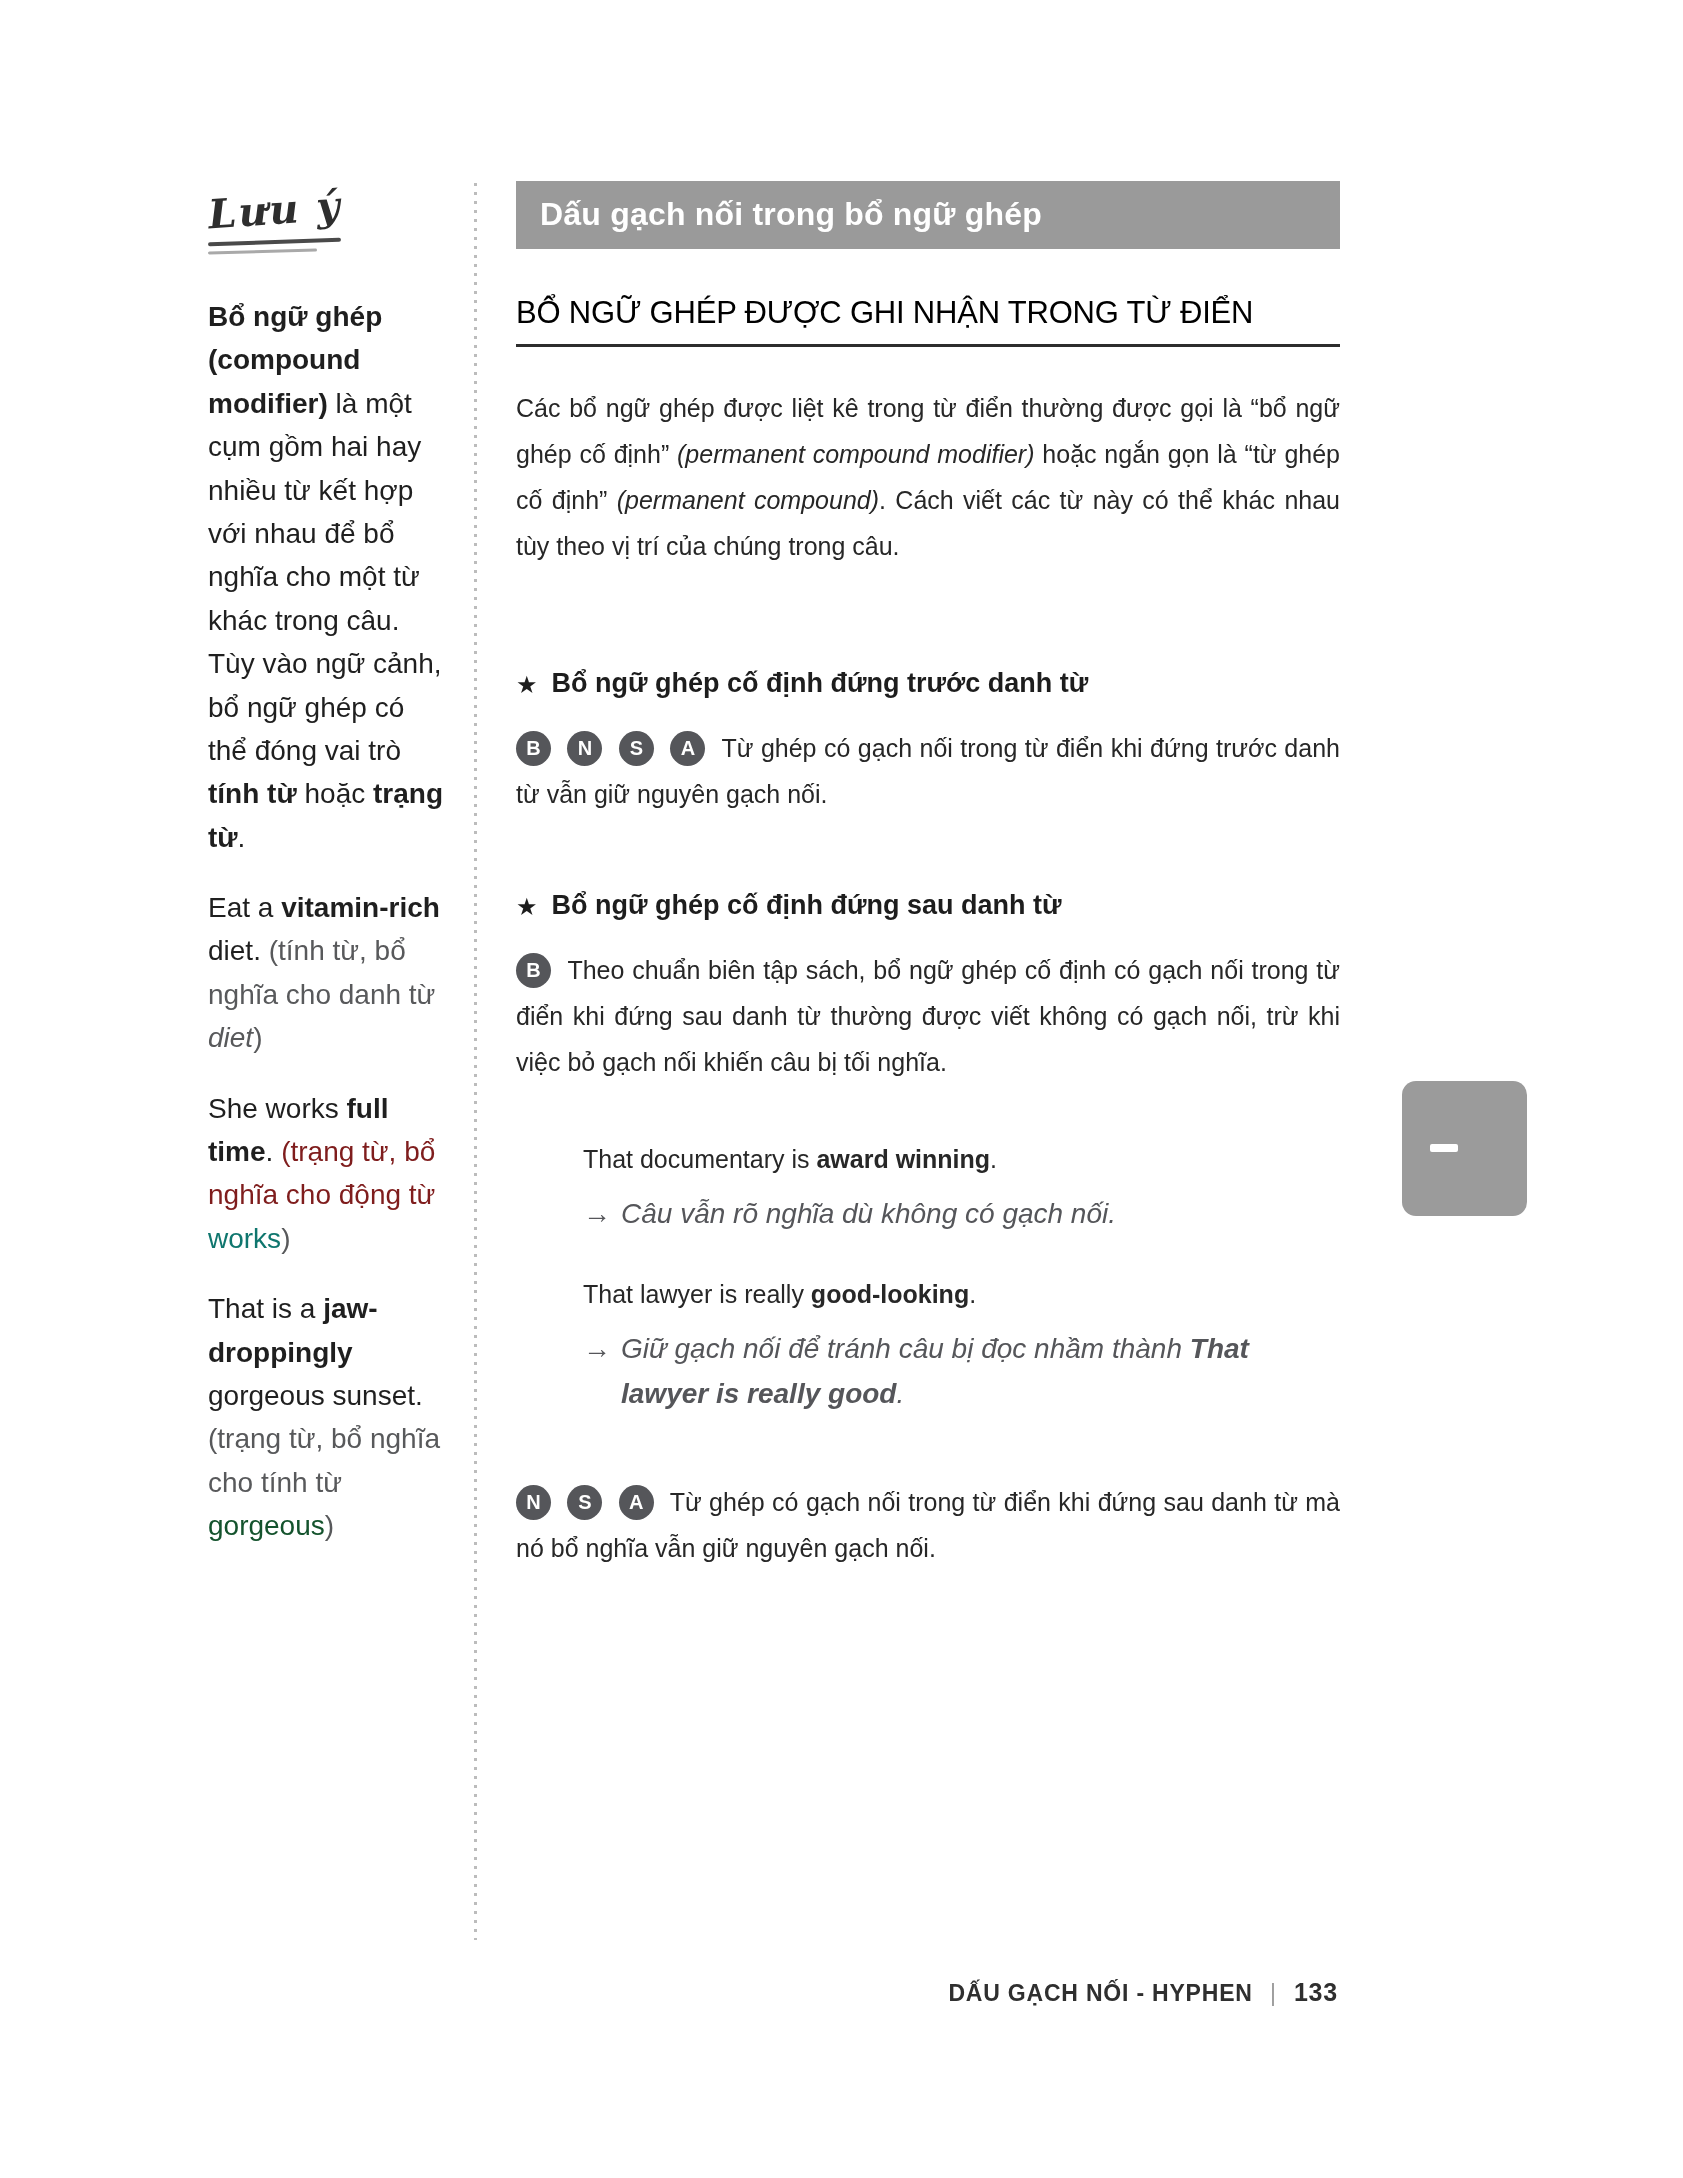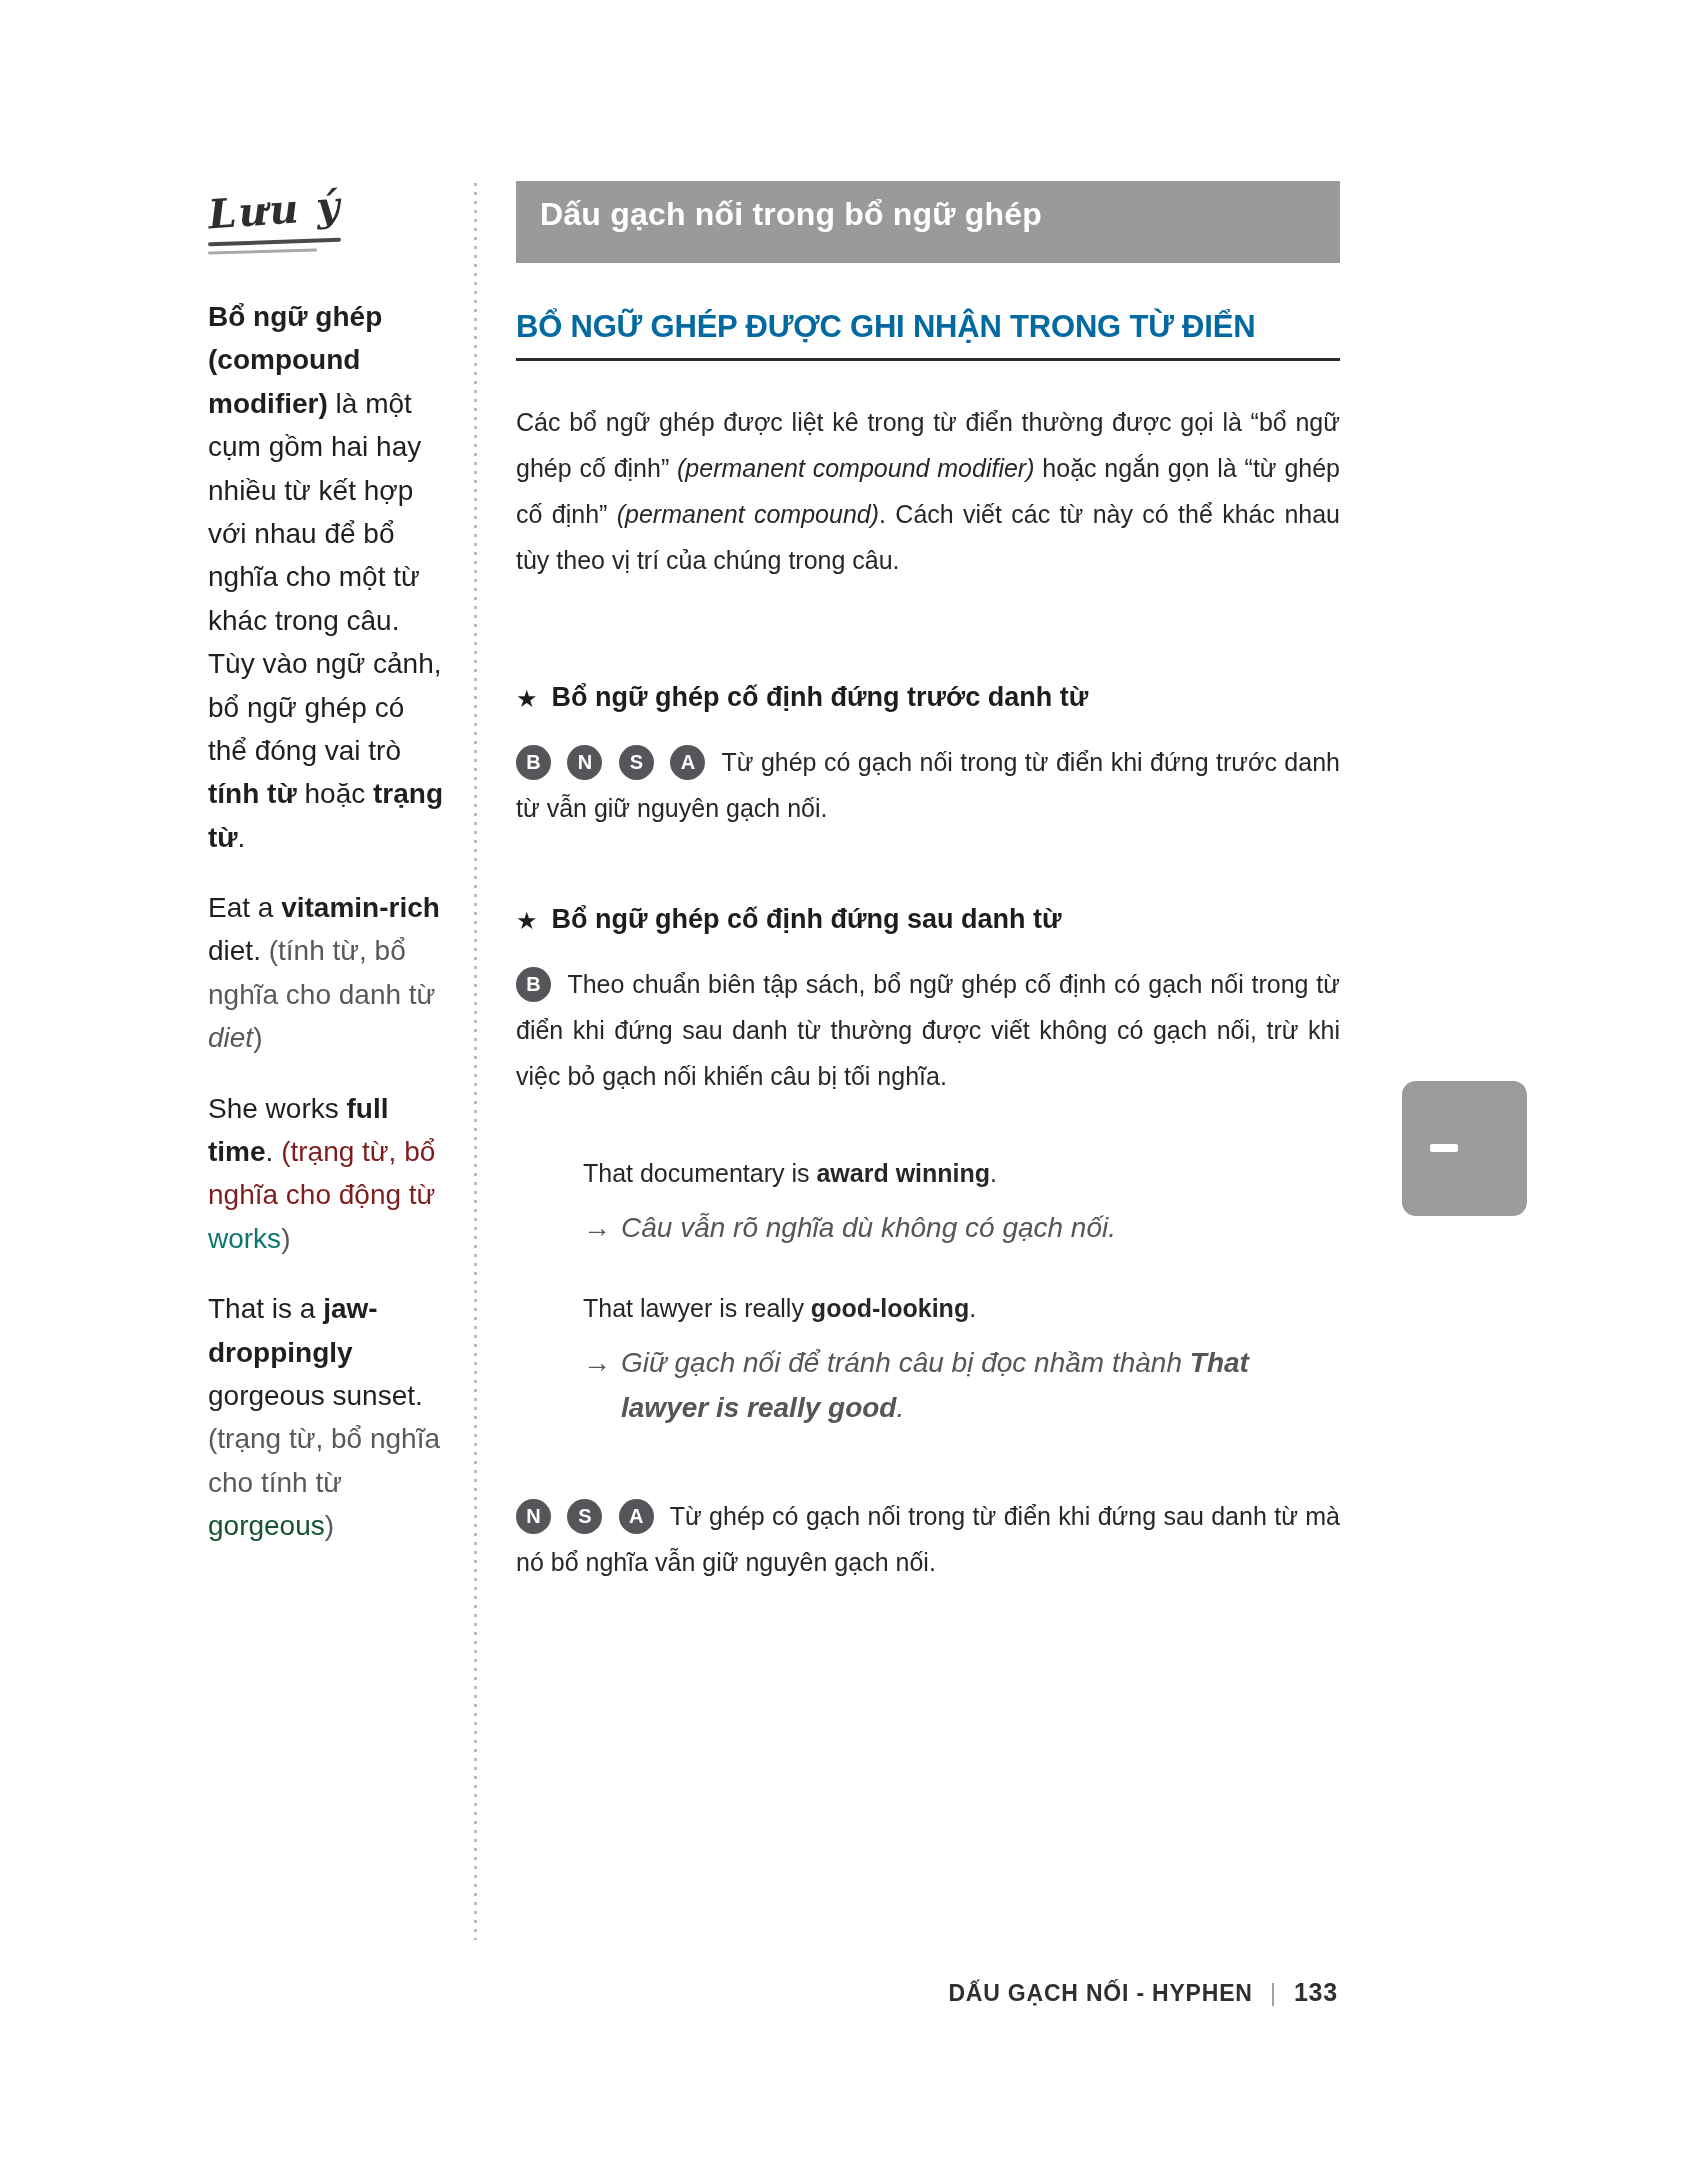--- a/index.html
+++ b/index.html
@@ -22,24 +22,24 @@
   
   .divider {
     position:absolute; left:474px; top:183px; width:3px; height:1757px;
     background-image:repeating-linear-gradient(to bottom,#bcbcbc 0 3px,transparent 3px 9px);
   }
 
   
   .main { position:absolute; left:516px; top:181px; width:824px; }
   .banner {
     background:#9a9a9a; color:#ffffff; font-weight:bold; font-size:32px;
-    padding:15px 10px 30px 24px; letter-spacing:0.2px;
+    padding:15px 10px 16px 24px; letter-spacing:0.2px;
   }
   .title {
-    font-size:31px; font-weight:bold; color:#0369a1; margin:46px 0 0 0;
+    font-size:31px; font-weight:normal; color:#000000; margin:46px 0 0 0;
     padding-bottom:13px; border-bottom:3px solid #2d2d2d; letter-spacing:-0.2px;
   }
   .body { font-size:25px; line-height:1.84; text-align:justify; margin:0; color:#272727; }
   .intro { margin-top:38px; }
   .star-heading { display:flex; align-items:center; gap:14px; font-size:27px; font-weight:bold; color:#1d1d1d; margin:0; }
   .sh1 { margin-top:99px; }
   .sh2 { margin-top:73px; }
   .star { font-size:24px; line-height:1; transform:translateY(1px); }
   .badge-para { margin-top:26px; }
   .badge {

